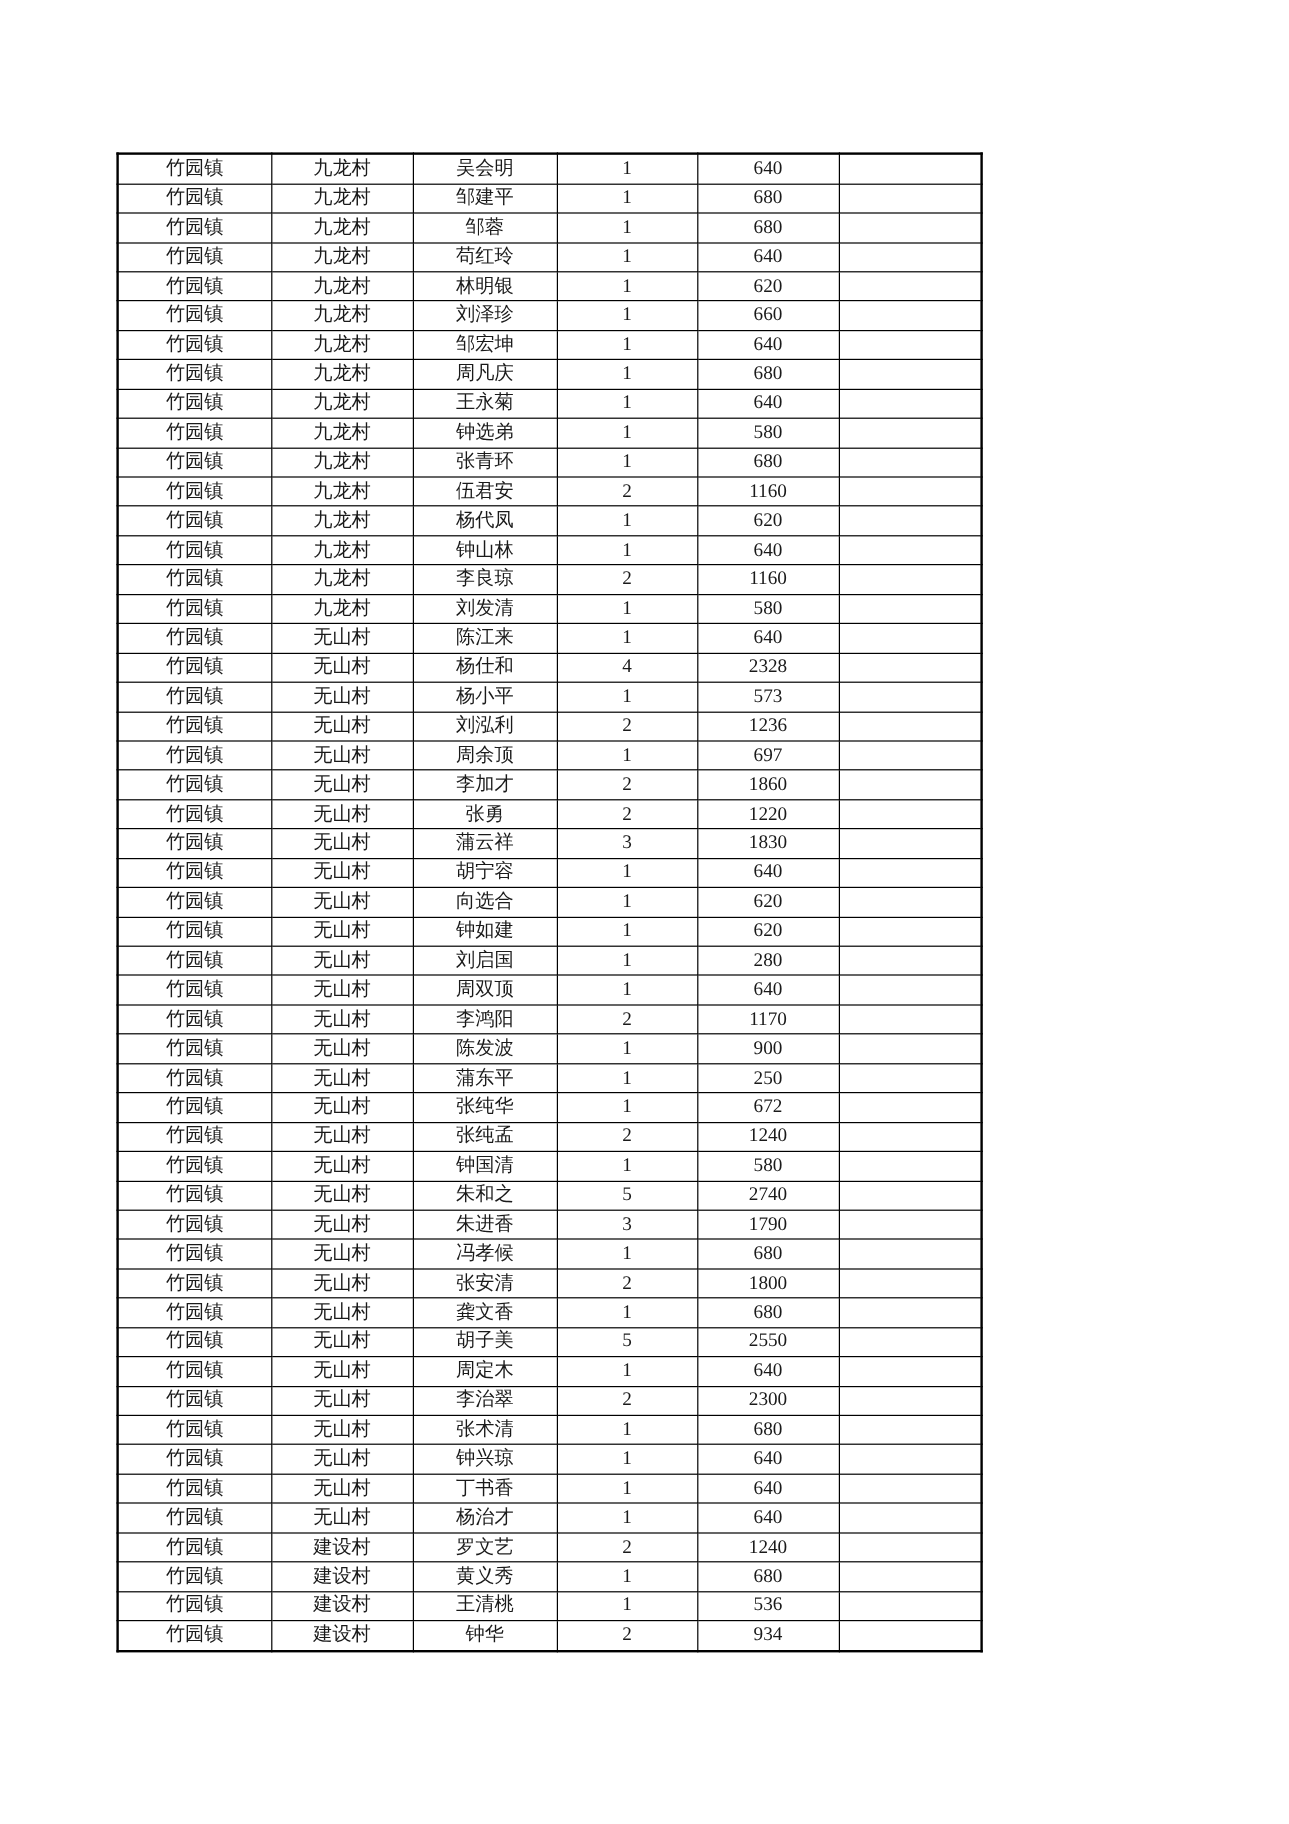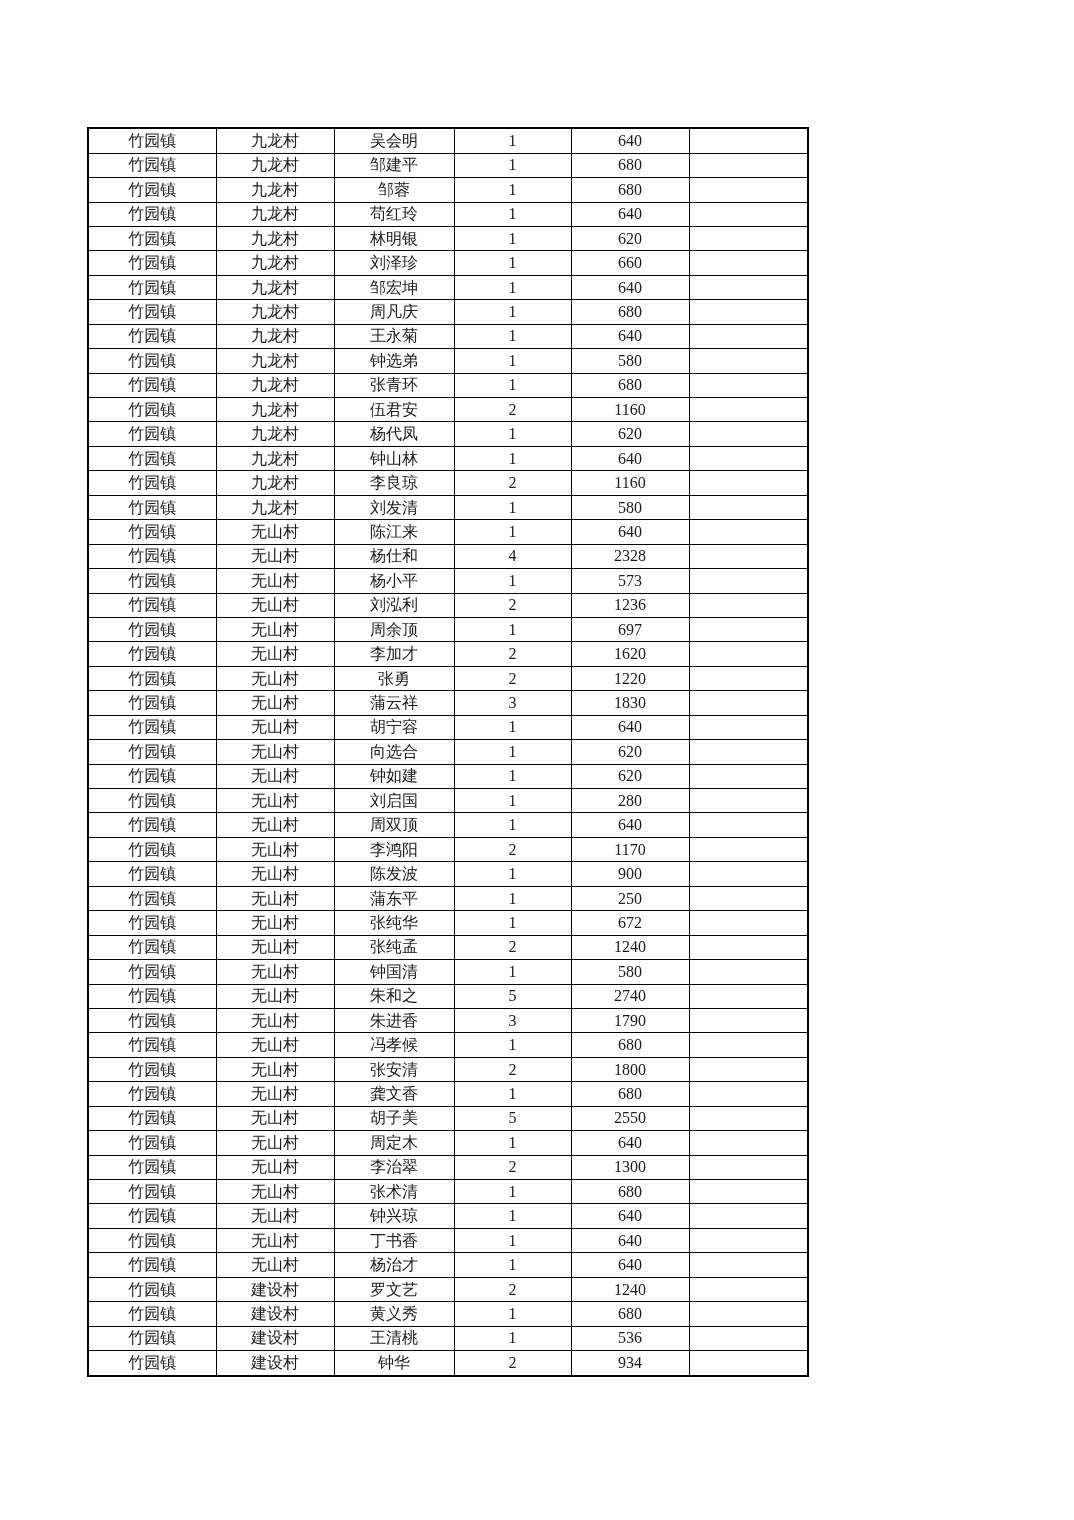--- a/index.html
+++ b/index.html
@@ -9,21 +9,21 @@
   }
   body {
     width: 1074px;
     height: 1520px;
     position: relative;
     font-family: "Liberation Serif", "DejaVu Serif", serif;
     color: #1a1a1a;
   }
   .table-wrap {
     position: absolute;
-    left: 87px;
+    left: 97px;
     top: 127px;
     width: 800px;
     height: 1250px;
   }
   table.records {
     width: 720px;
     height: 1250px;
     border-collapse: collapse;
     table-layout: fixed;
     border: 2px solid #000000;
@@ -220,21 +220,21 @@
           <td>周余顶</td>
           <td>1</td>
           <td>697</td>
           <td></td>
         </tr>
         <tr>
           <td>竹园镇</td>
           <td>无山村</td>
           <td>李加才</td>
           <td>2</td>
-          <td>1620</td>
+          <td>1860</td>
           <td></td>
         </tr>
         <tr>
           <td>竹园镇</td>
           <td>无山村</td>
           <td>张勇</td>
           <td>2</td>
           <td>1220</td>
           <td></td>
         </tr>
@@ -388,21 +388,21 @@
           <td>周定木</td>
           <td>1</td>
           <td>640</td>
           <td></td>
         </tr>
         <tr>
           <td>竹园镇</td>
           <td>无山村</td>
           <td>李治翠</td>
           <td>2</td>
-          <td>1300</td>
+          <td>2300</td>
           <td></td>
         </tr>
         <tr>
           <td>竹园镇</td>
           <td>无山村</td>
           <td>张术清</td>
           <td>1</td>
           <td>680</td>
           <td></td>
         </tr>

